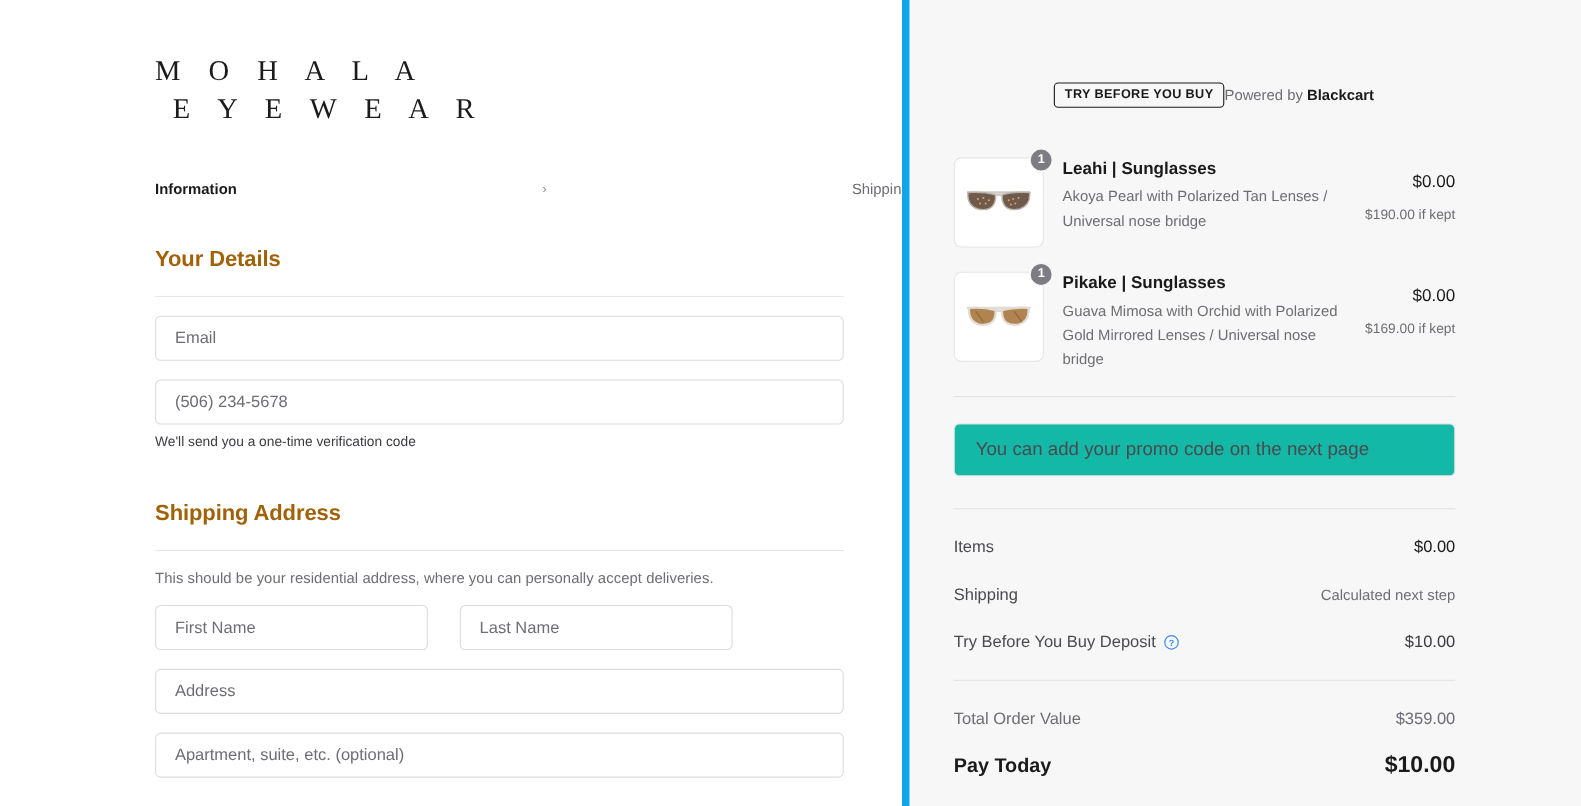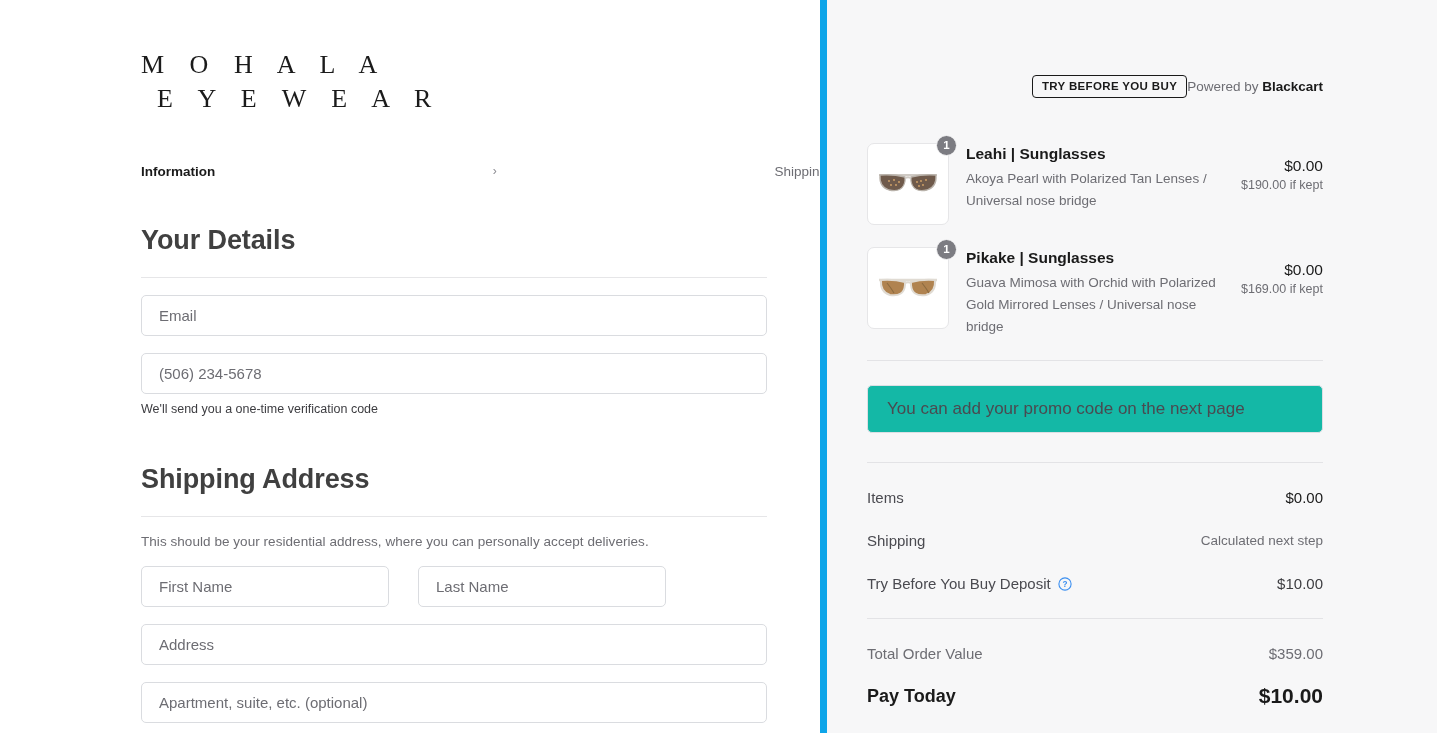--- a/index.html
+++ b/index.html
@@ -72,23 +72,23 @@
   .crumb-sep {
     color: #8d8d93;
     font-size: 12px;
   }
   .crumb-next {
     color: #6d6d73;
     font-weight: 400;
   }
 
   .section-title {
-    font-size: 27px;
-    font-weight: 700;
-    color: #404040;
+    font-size: 20px;
+    font-weight: 700;
+    color: #a16207;
     letter-spacing: -0.1px;
   }
   .section-title.details { margin-top: 46px; }
   .section-title.shipping { margin-top: 48px; }
 
   .rule {
     width: 626px;
     height: 1px;
     background: #e6e6e8;
     margin-top: 21px;
@@ -141,21 +141,21 @@
     position: relative;
   }
   .right-inner {
     width: 456px;
     padding-top: 75px;
   }
 
   .summary-head {
     display: flex;
     align-items: center;
-    justify-content: flex-end;
+    justify-content: center;
     margin-left: 17px;
   }
 
   .tbyb-badge {
     border: 1.6px solid #1a1a1a;
     border-radius: 4px;
     padding: 5px 9px 4px;
     font-size: 11.5px;
     font-weight: 700;
     letter-spacing: 0.35px;
@@ -238,21 +238,21 @@
     min-width: 92px;
   }
   .price-now {
     font-size: 15.5px;
     color: #1a1a1a;
     line-height: 1.2;
   }
   .price-kept {
     font-size: 12.5px;
     color: #6d6d73;
-    margin-top: 3px;
+    margin-top: 13px;
   }
 
   .divider {
     width: 100%;
     height: 1px;
     background: #e3e3e6;
   }
   .divider.items-end { margin-top: 6px; }
 
   .promo-box {

